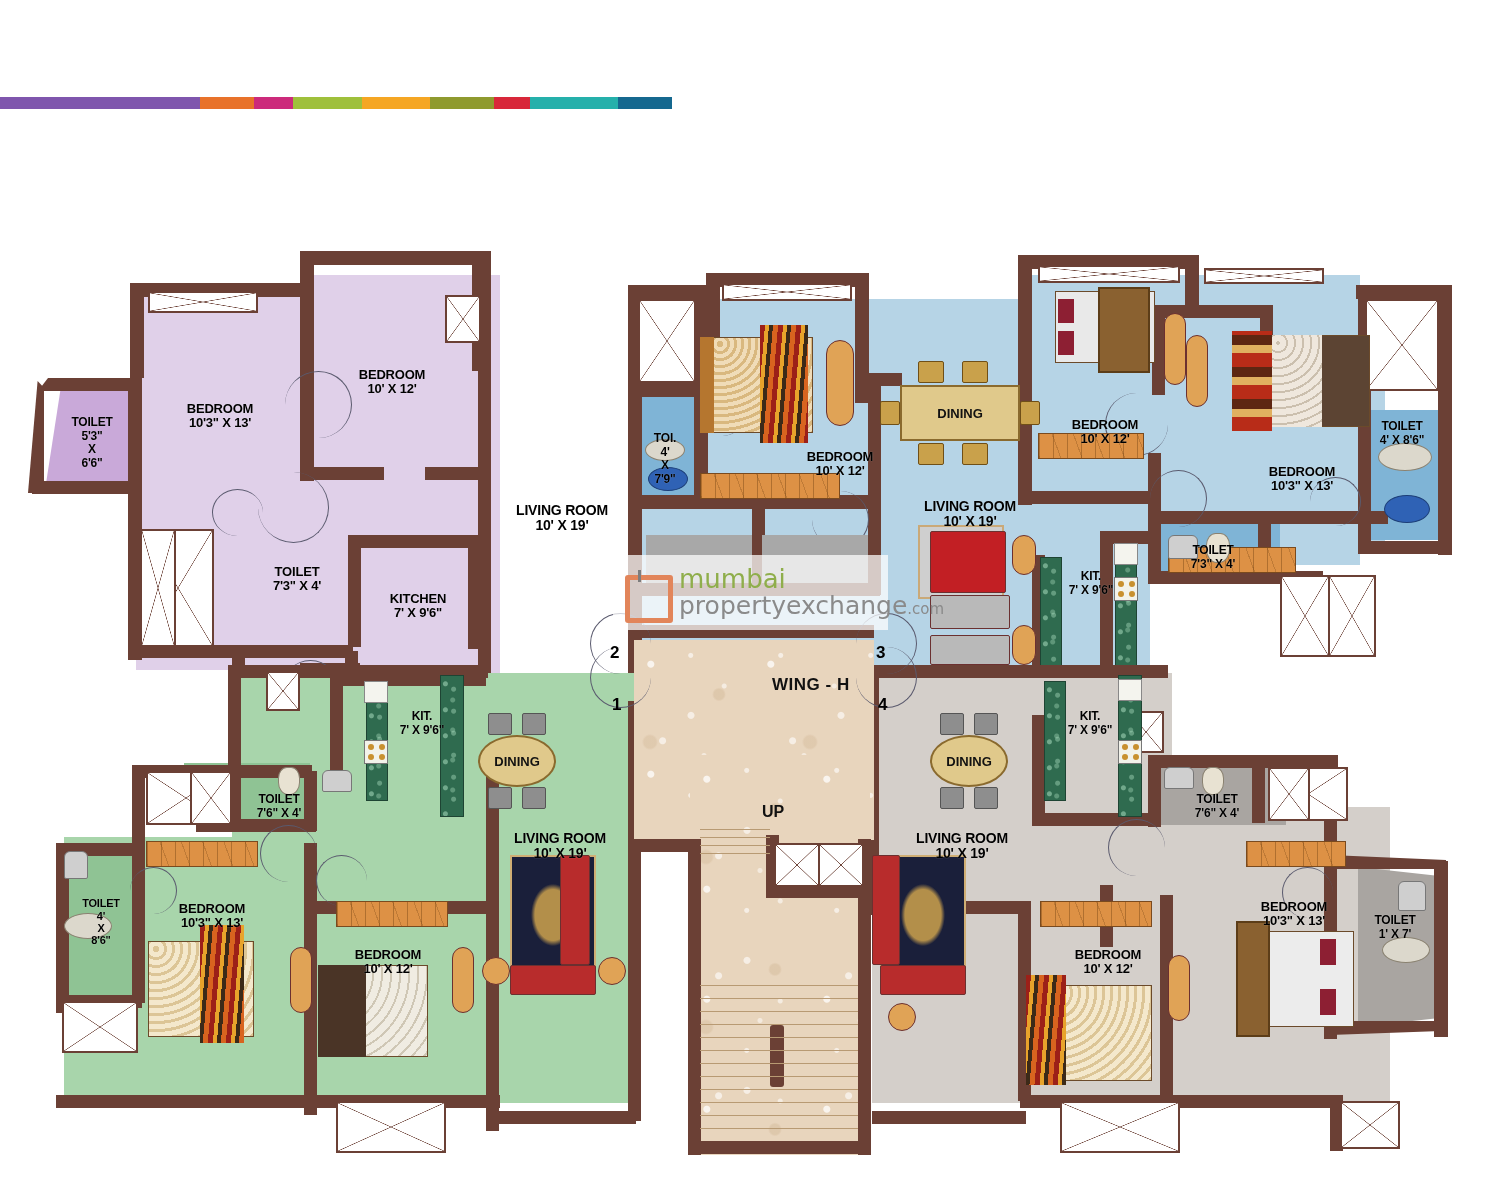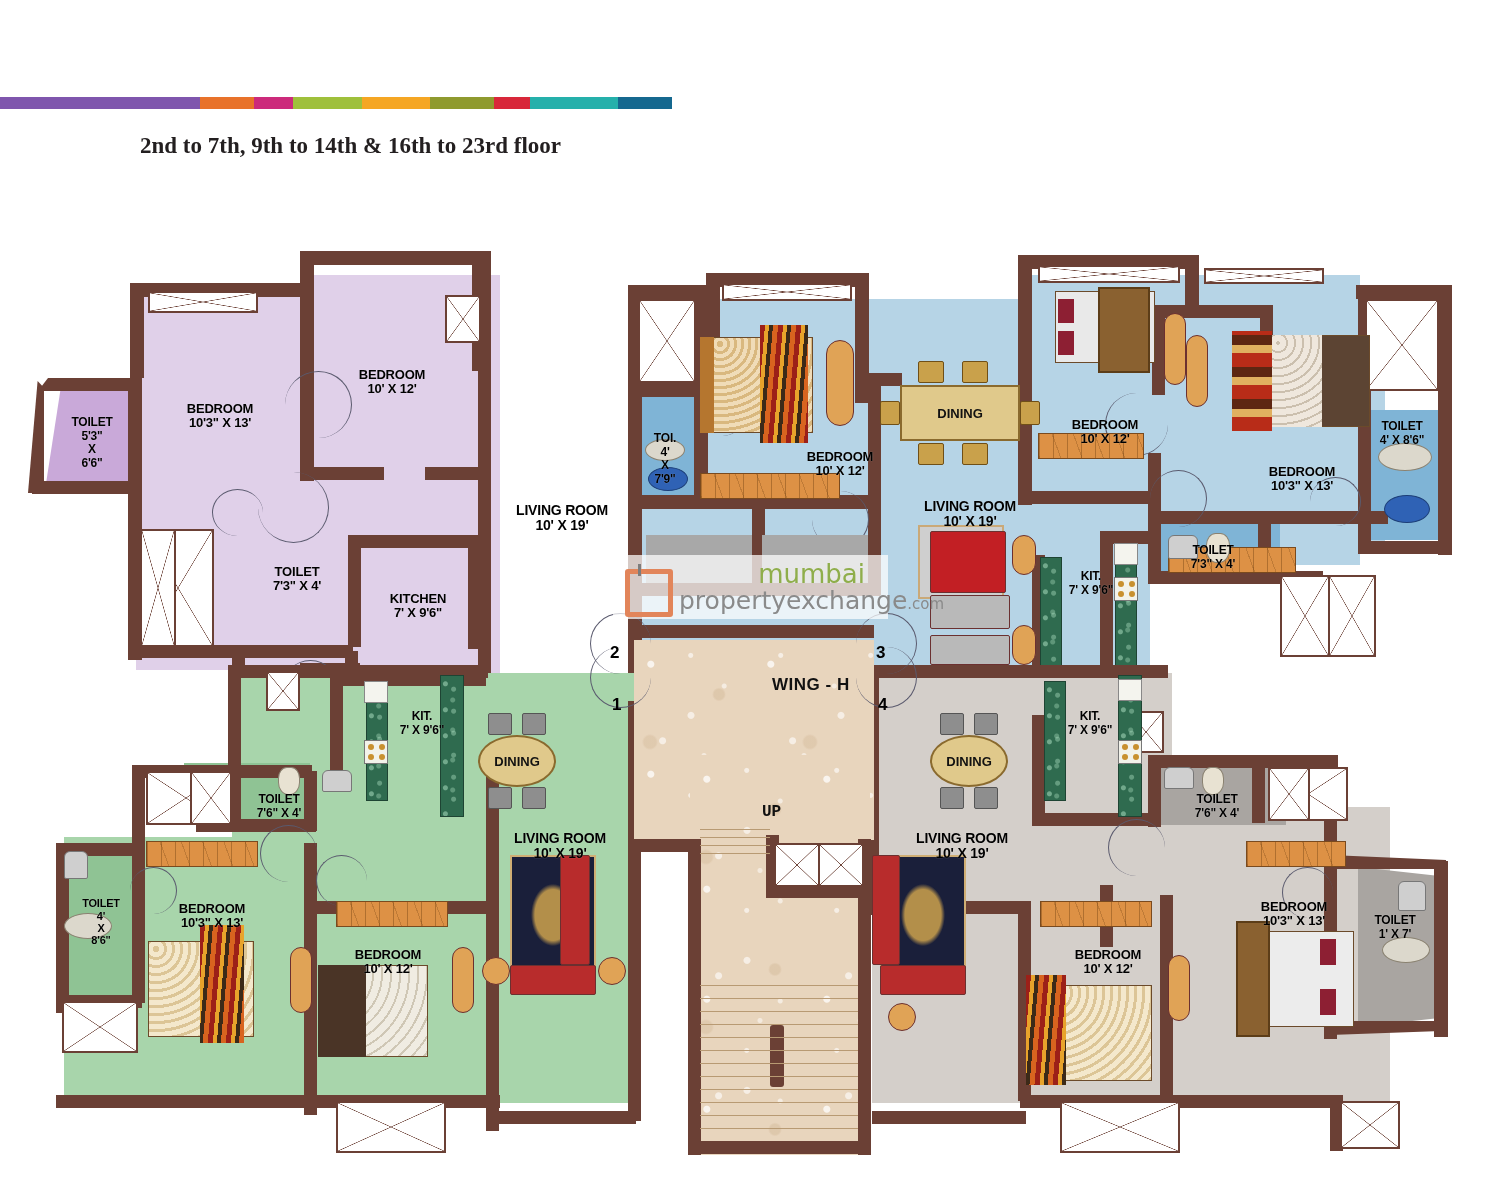--- a/index.html
+++ b/index.html
@@ -99,30 +99,29 @@
   .basin{position:absolute;background:#dcd8cc;border:1px solid #8a8271;border-radius:50%;}
   .tub{position:absolute;background:#2f62b5;border:1px solid #1d3f78;border-radius:50%;}
   .washb{position:absolute;background:#cfcfcf;border:1px solid #777;border-radius:6px 6px 2px 2px;}
   .doorarc{position:absolute;border:1px solid #5a5a6e;border-radius:50%;background:transparent;}
   .window{position:absolute;background:#ffffff;border:2px solid #6b4035;box-sizing:border-box;}
   .window::before,.window::after{content:"";position:absolute;left:0;top:0;width:100%;height:100%;}
   .window::before{background:linear-gradient(to top right,transparent calc(50% - .6px),#6b4035 50%,transparent calc(50% + .6px));}
   .window::after{background:linear-gradient(to bottom right,transparent calc(50% - .6px),#6b4035 50%,transparent calc(50% + .6px));}
   .unitnum{position:absolute;font-weight:bold;font-size:17px;color:#000;}
   .wingtag{position:absolute;font-weight:bold;font-size:17px;color:#111;letter-spacing:.5px;}
-  .uptag{position:absolute;font-weight:bold;font-size:16px;color:#111;font-family:Liberation Mono, monospace;}
+  .uptag{position:absolute;font-weight:bold;font-size:16px;color:#111;}
   .stairlines{position:absolute;}
   .stairlines i{position:absolute;left:0;width:100%;height:1px;background:#b89a73;display:block;}
 
   
   #watermark{
-    position:absolute;left:613px;top:360px;width:275px;height:64px;
+    position:absolute;left:613px;top:360px;width:275px;height:75px;
     background:rgba(255,255,255,.72);display:flex;align-items:center;gap:8px;padding:0 6px;
     box-sizing:border-box;
-    text-align:center;
   }
   #wm-logo{width:52px;height:52px;flex:0 0 52px;position:relative;}
   #wm-logo::before{content:"";position:absolute;left:6px;top:8px;width:38px;height:38px;
     border:5px solid #e2855a;border-radius:3px;}
   #wm-logo::after{content:"";position:absolute;left:19px;top:3px;width:3px;height:12px;background:#7d7d7d;}
   #wm-text{line-height:1.02;}
   #wm-line1{font-size:26px;color:#8fae4b;font-family:"DejaVu Sans", sans-serif;}
   #wm-line2{font-size:25px;color:#8a8a8a;font-family:"DejaVu Sans", sans-serif;}
   #wm-line2 .dotcom{font-size:15px;}
 </style>
@@ -134,21 +133,20 @@
       <span style="background: rgb(127, 86, 173); flex: 410 0 auto;"></span>
       <span style="background: rgb(232, 114, 42); flex: 110 0 auto;"></span>
       <span style="background: rgb(204, 42, 123); flex: 80 0 auto;"></span>
       <span style="background: rgb(159, 192, 59); flex: 140 0 auto;"></span>
       <span style="background: rgb(245, 166, 35); flex: 140 0 auto;"></span>
       <span style="background: rgb(143, 154, 46); flex: 130 0 auto;"></span>
       <span style="background: rgb(216, 39, 58); flex: 75 0 auto;"></span>
       <span style="background: rgb(37, 176, 171); flex: 180 0 auto;"></span>
       <span style="background: rgb(21, 104, 143); flex: 110 0 auto;"></span>
     </div>
-  <div id="plan-subtitle">2nd to 7th, 9th to 14th &amp; 16th to 23rd floor</div>
 </div>
 
 <div id="plan">
 
   <div class="rm fill-lav" style="left:306px;top:80px;width:194px;height:490px;"></div>
   <div class="rm fill-lav" style="left:136px;top:95px;width:175px;height:380px;"></div>
   <div class="rm fill-lav" style="left:306px;top:80px;width:180px;height:195px;"></div>
   <div class="rm fill-lav-d" style="left:45px;top:190px;width:90px;height:105px;clip-path:polygon(18% 0,100% 0,100% 100%,0 100%);"></div>
   <div class="rm fill-lav-d" style="left:240px;top:522px;width:112px;height:58px;"></div>
   <div class="rm fill-lav" style="left:356px;top:480px;width:122px;height:192px;"></div>

